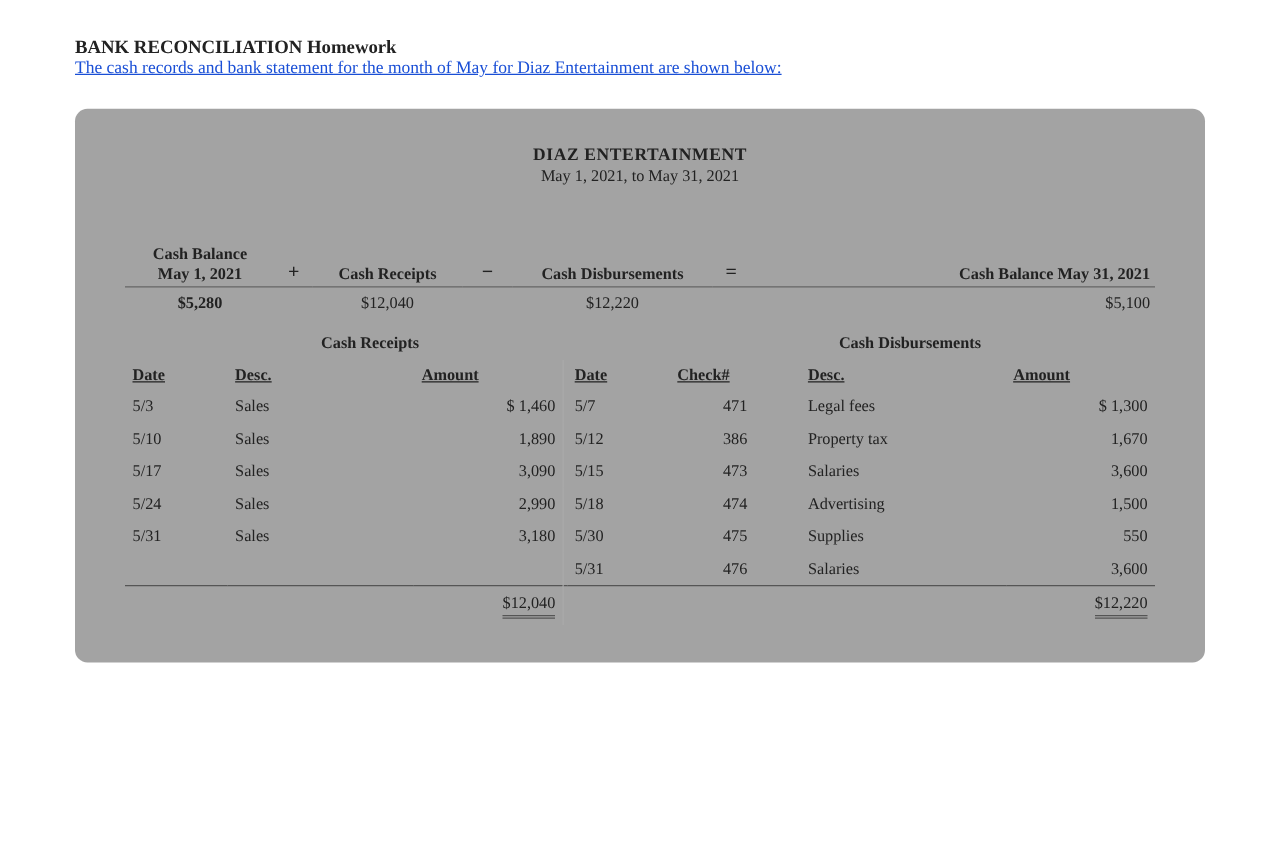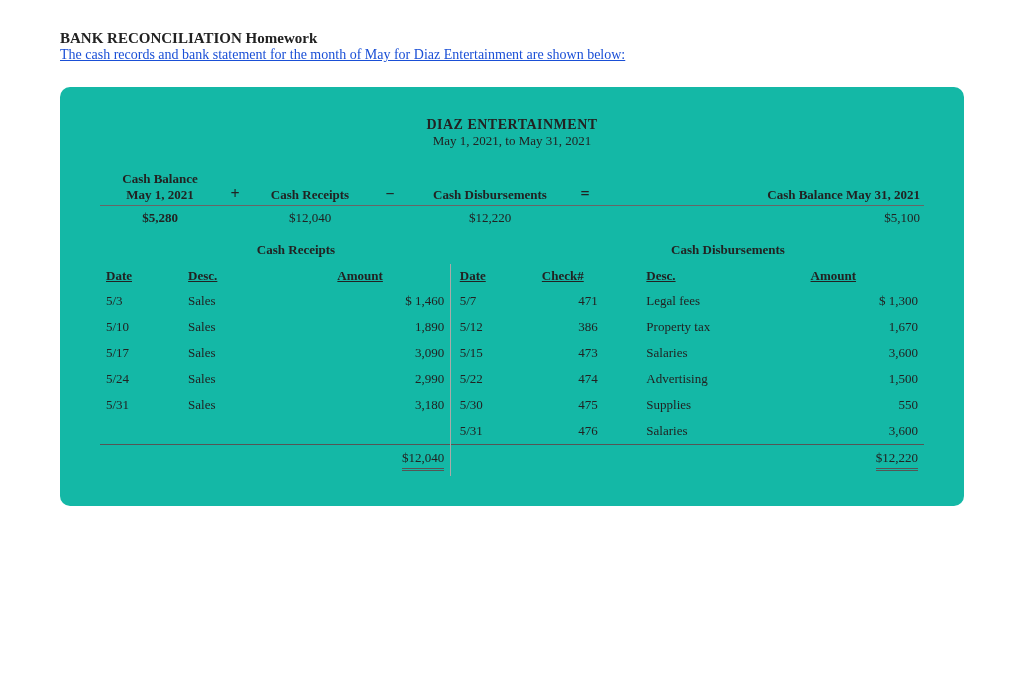--- a/index.html
+++ b/index.html
@@ -16,21 +16,21 @@
       font-weight: bold;
       font-size: 15px;
     }
     .subtitle {
       color: #1a4fd6;
       font-size: 14px;
       margin-bottom: 24px;
       text-decoration: underline;
     }
     .card {
-      background: #14b8a6;
+      background: #a3a3a3;
       border-radius: 10px;
       padding: 30px 40px 30px 40px;
     }
     .card-header {
       text-align: center;
       margin-bottom: 20px;
     }
     .card-header .company-name {
       font-weight: bold;
       font-size: 14px;
@@ -129,21 +129,21 @@
   <div class="card-header">
     <div class="company-name">DIAZ ENTERTAINMENT</div>
     <div class="date-range">May 1, 2021, to May 31, 2021</div>
   </div>
 
   <div>
     <table class="summary-table">
       <tbody>
         <tr class="label-row">
           <td class="val-cell" style="width:120px;">
-            <span style="font-weight:bold;display:block;">Cash Balance</span>
+            <span style="font-weight:bold;display:block;margin-top:24px;">Cash Balance</span>
             <span style="font-weight:bold;display:block;">May 1, 2021</span>
           </td>
           <td class="op-cell" style="width:30px; font-size:16px;">+</td>
           <td class="val-cell" style="width:120px; font-weight:bold;">Cash Receipts</td>
           <td class="op-cell" style="width:40px; font-size:16px; text-align:center;">−</td>
           <td class="val-cell" style="width:160px; font-weight:bold;">Cash Disbursements</td>
           <td class="op-cell" style="width:30px; font-size:16px; text-align:center;">=</td>
           <td class="val-cell" style="font-weight:bold; text-align:right;">Cash Balance May 31, 2021</td>
         </tr>
         <tr class="value-row">
@@ -206,21 +206,21 @@
           <td class="col-date2">5/15</td>
           <td class="col-check center">473</td>
           <td class="col-desc2">Salaries</td>
           <td class="col-amount2 right">3,600</td>
         </tr>
         <tr>
           <td class="col-date">5/24</td>
           <td class="col-desc">Sales</td>
           <td class="col-amount right">2,990</td>
           <td class="divider-col"></td>
-          <td class="col-date2">5/22</td>
+          <td class="col-date2">5/18</td>
           <td class="col-check center">474</td>
           <td class="col-desc2">Advertising</td>
           <td class="col-amount2 right">1,500</td>
         </tr>
         <tr>
           <td class="col-date">5/31</td>
           <td class="col-desc">Sales</td>
           <td class="col-amount right">3,180</td>
           <td class="divider-col"></td>
           <td class="col-date2">5/30</td>

